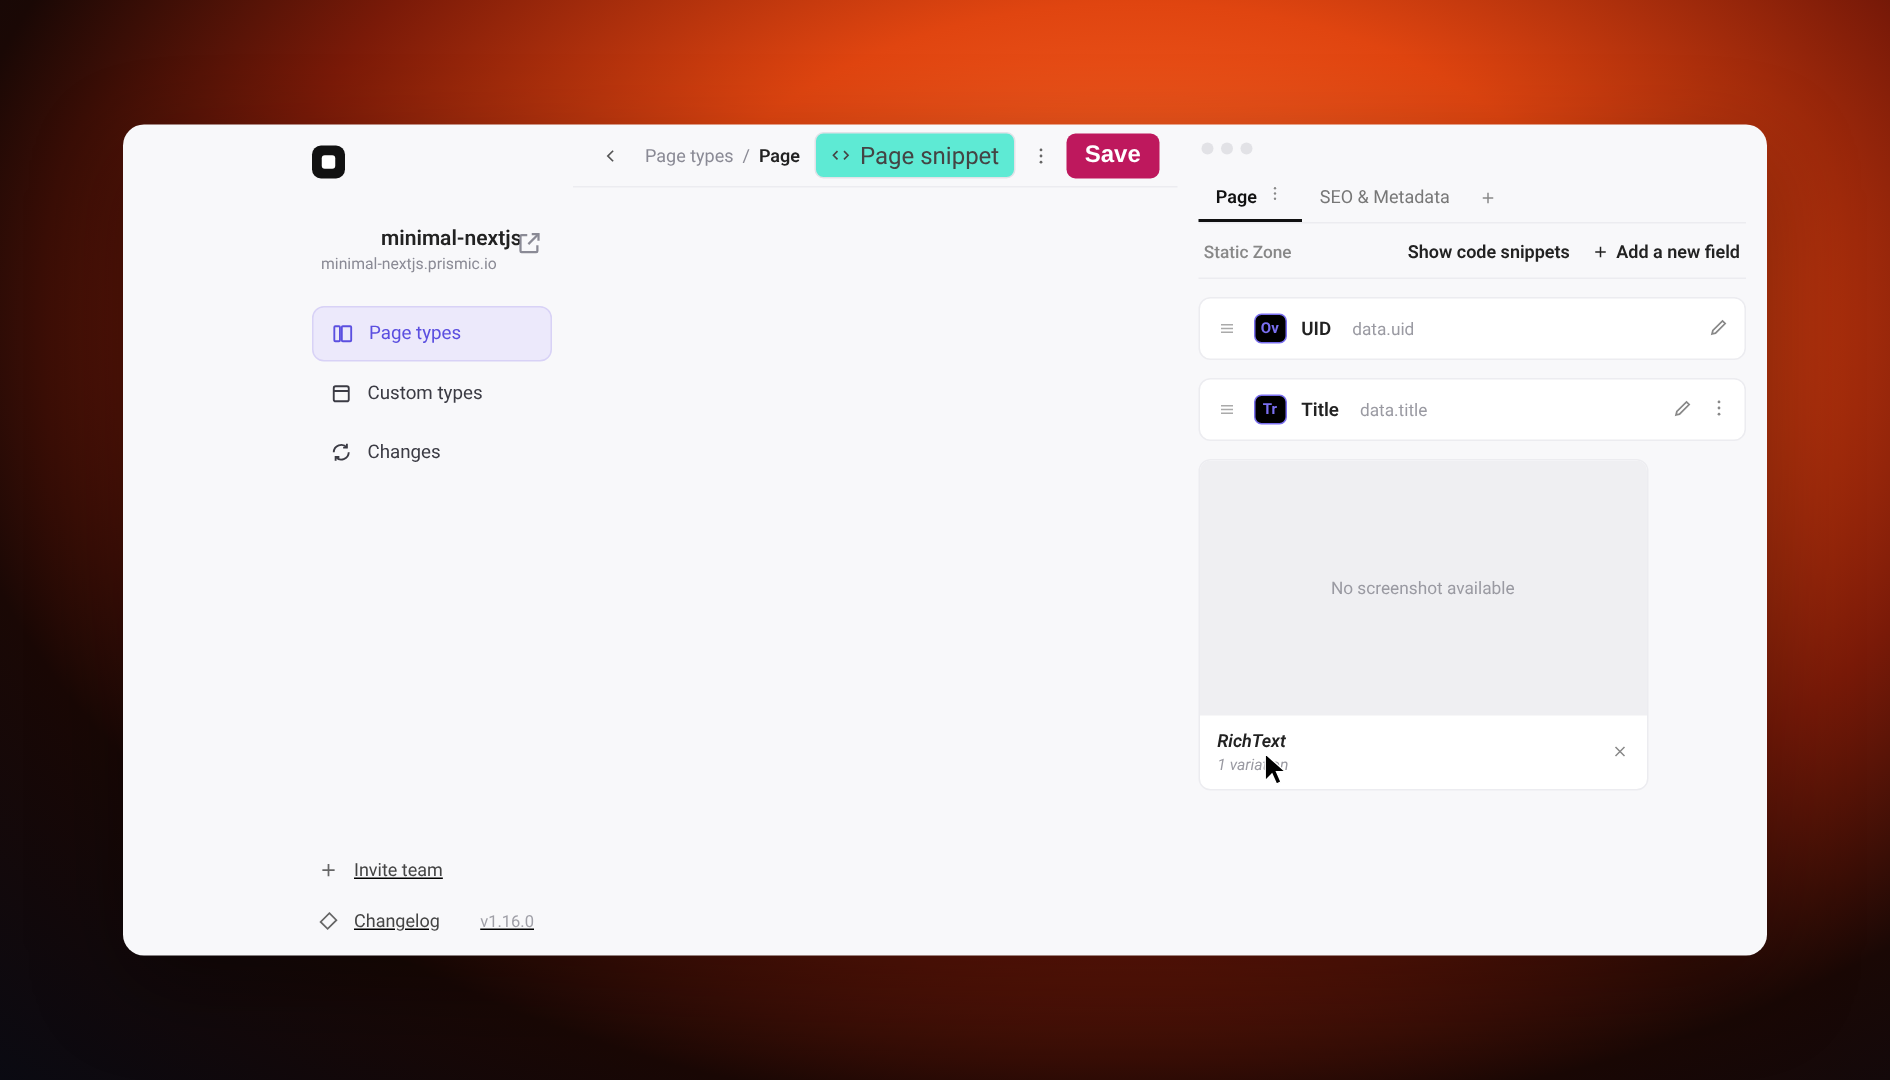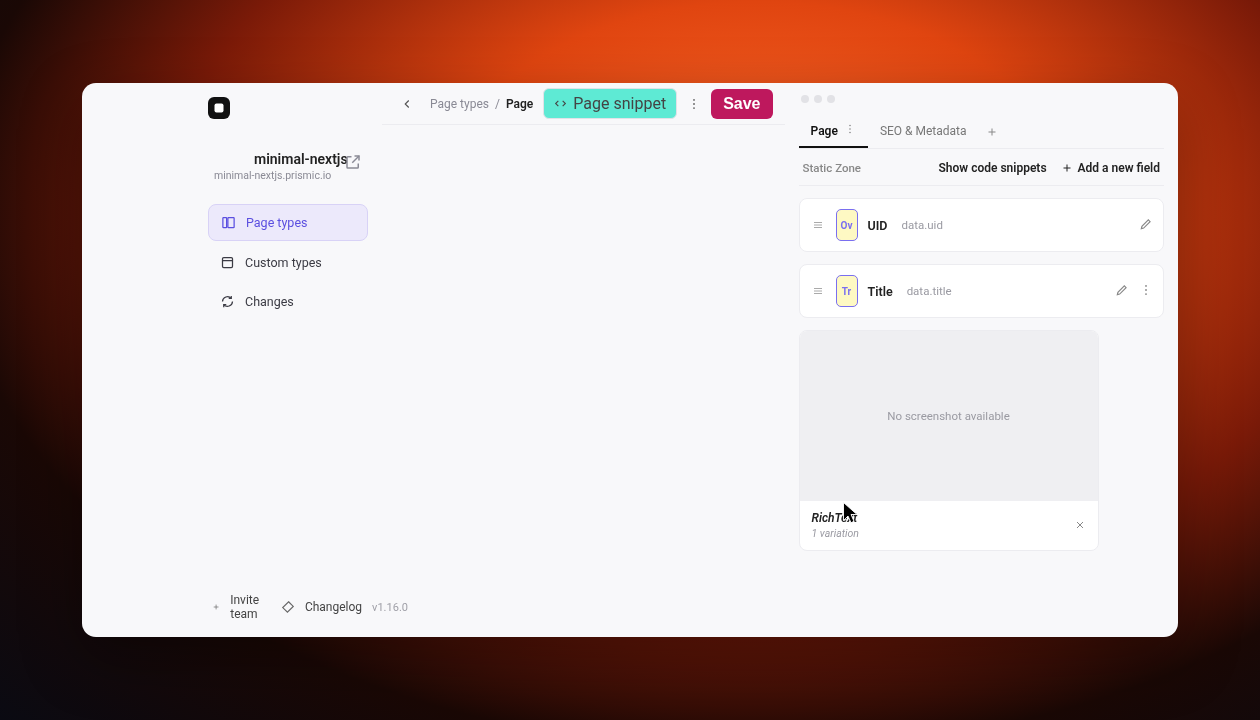--- a/index.html
+++ b/index.html
@@ -49,21 +49,21 @@
     font-size: 12.5px; color:#3b3b44;
     padding: 10px 12px; border-radius: 8px;
     cursor:pointer;
   }
   .nav-item svg { width:15px; height:15px; color:#3b3b44; }
   .nav-item.active {
     background:#ece9fb; color:#5b4fe0; border:1px solid #d8d2f6;
   }
   .nav-item.active svg { color:#5b4fe0; }
   .sidebar-footer {
-    margin-top:auto; padding-left:112px; display:flex; flex-direction:row; gap:8px;
+    margin-top:auto; padding-left:112px; display:flex; flex-direction:column; gap:8px;text-decoration:underline;
   }
   .foot-item { display:flex; align-items:center; gap:10px; font-size:12px; color:#444; padding:6px 4px;}
   .foot-item svg { width:14px; height:14px; color:#666;}
   .foot-item .ver { margin-left:auto; margin-right:8px; font-size:11px; color:#a0a0a8;}
   
   .main { flex:1; display:flex; flex-direction:row; }
   .topbar {
     height:42px; display:flex; align-items:center; padding:0 12px; gap:10px;
     border-bottom:1px solid #ececf0;
   }
@@ -110,23 +110,23 @@
   .add-action { display:flex;align-items:center;gap:5px; font-size:12px;color:#222;font-weight:600;cursor:pointer;}
   .add-action svg{width:12px;height:12px;}
   .field-row {
     display:flex; align-items:center; gap:10px;
     background:#fff; border:1px solid #ececf0; border-radius:8px;
     padding:10px 10px; margin-top:12px;
   }
   .drag-handle { color:#aaa; width:16px; display:flex;justify-content:center;}
   .drag-handle svg{width:12px;height:12px;}
   .field-icon {
-    width:22px;height:32px;border:1.5px solid #7a6ff0; border-radius:5px;
+    width:22px;height:20px;border:1.5px solid #7a6ff0; border-radius:5px;
     display:flex;align-items:center;justify-content:center; color:#7a6ff0; font-size:10px; font-weight:700;
-    background:#fef9c3;
+    background:#000000;
   }
   .field-name { font-size:12.5px; font-weight:600; color:#222;}
   .field-api { font-size:11.5px; color:#9a9aa2; margin-left:4px;}
   .field-actions { margin-left:auto; display:flex; align-items:center; gap:10px; color:#888;}
   .field-actions svg{width:14px;height:14px;cursor:pointer;}
   .slice-card {
     width:300px; margin-top:12px; background:#fff; border:1px solid #ececf0; border-radius:8px;
     overflow:hidden;
   }
   .slice-preview {

